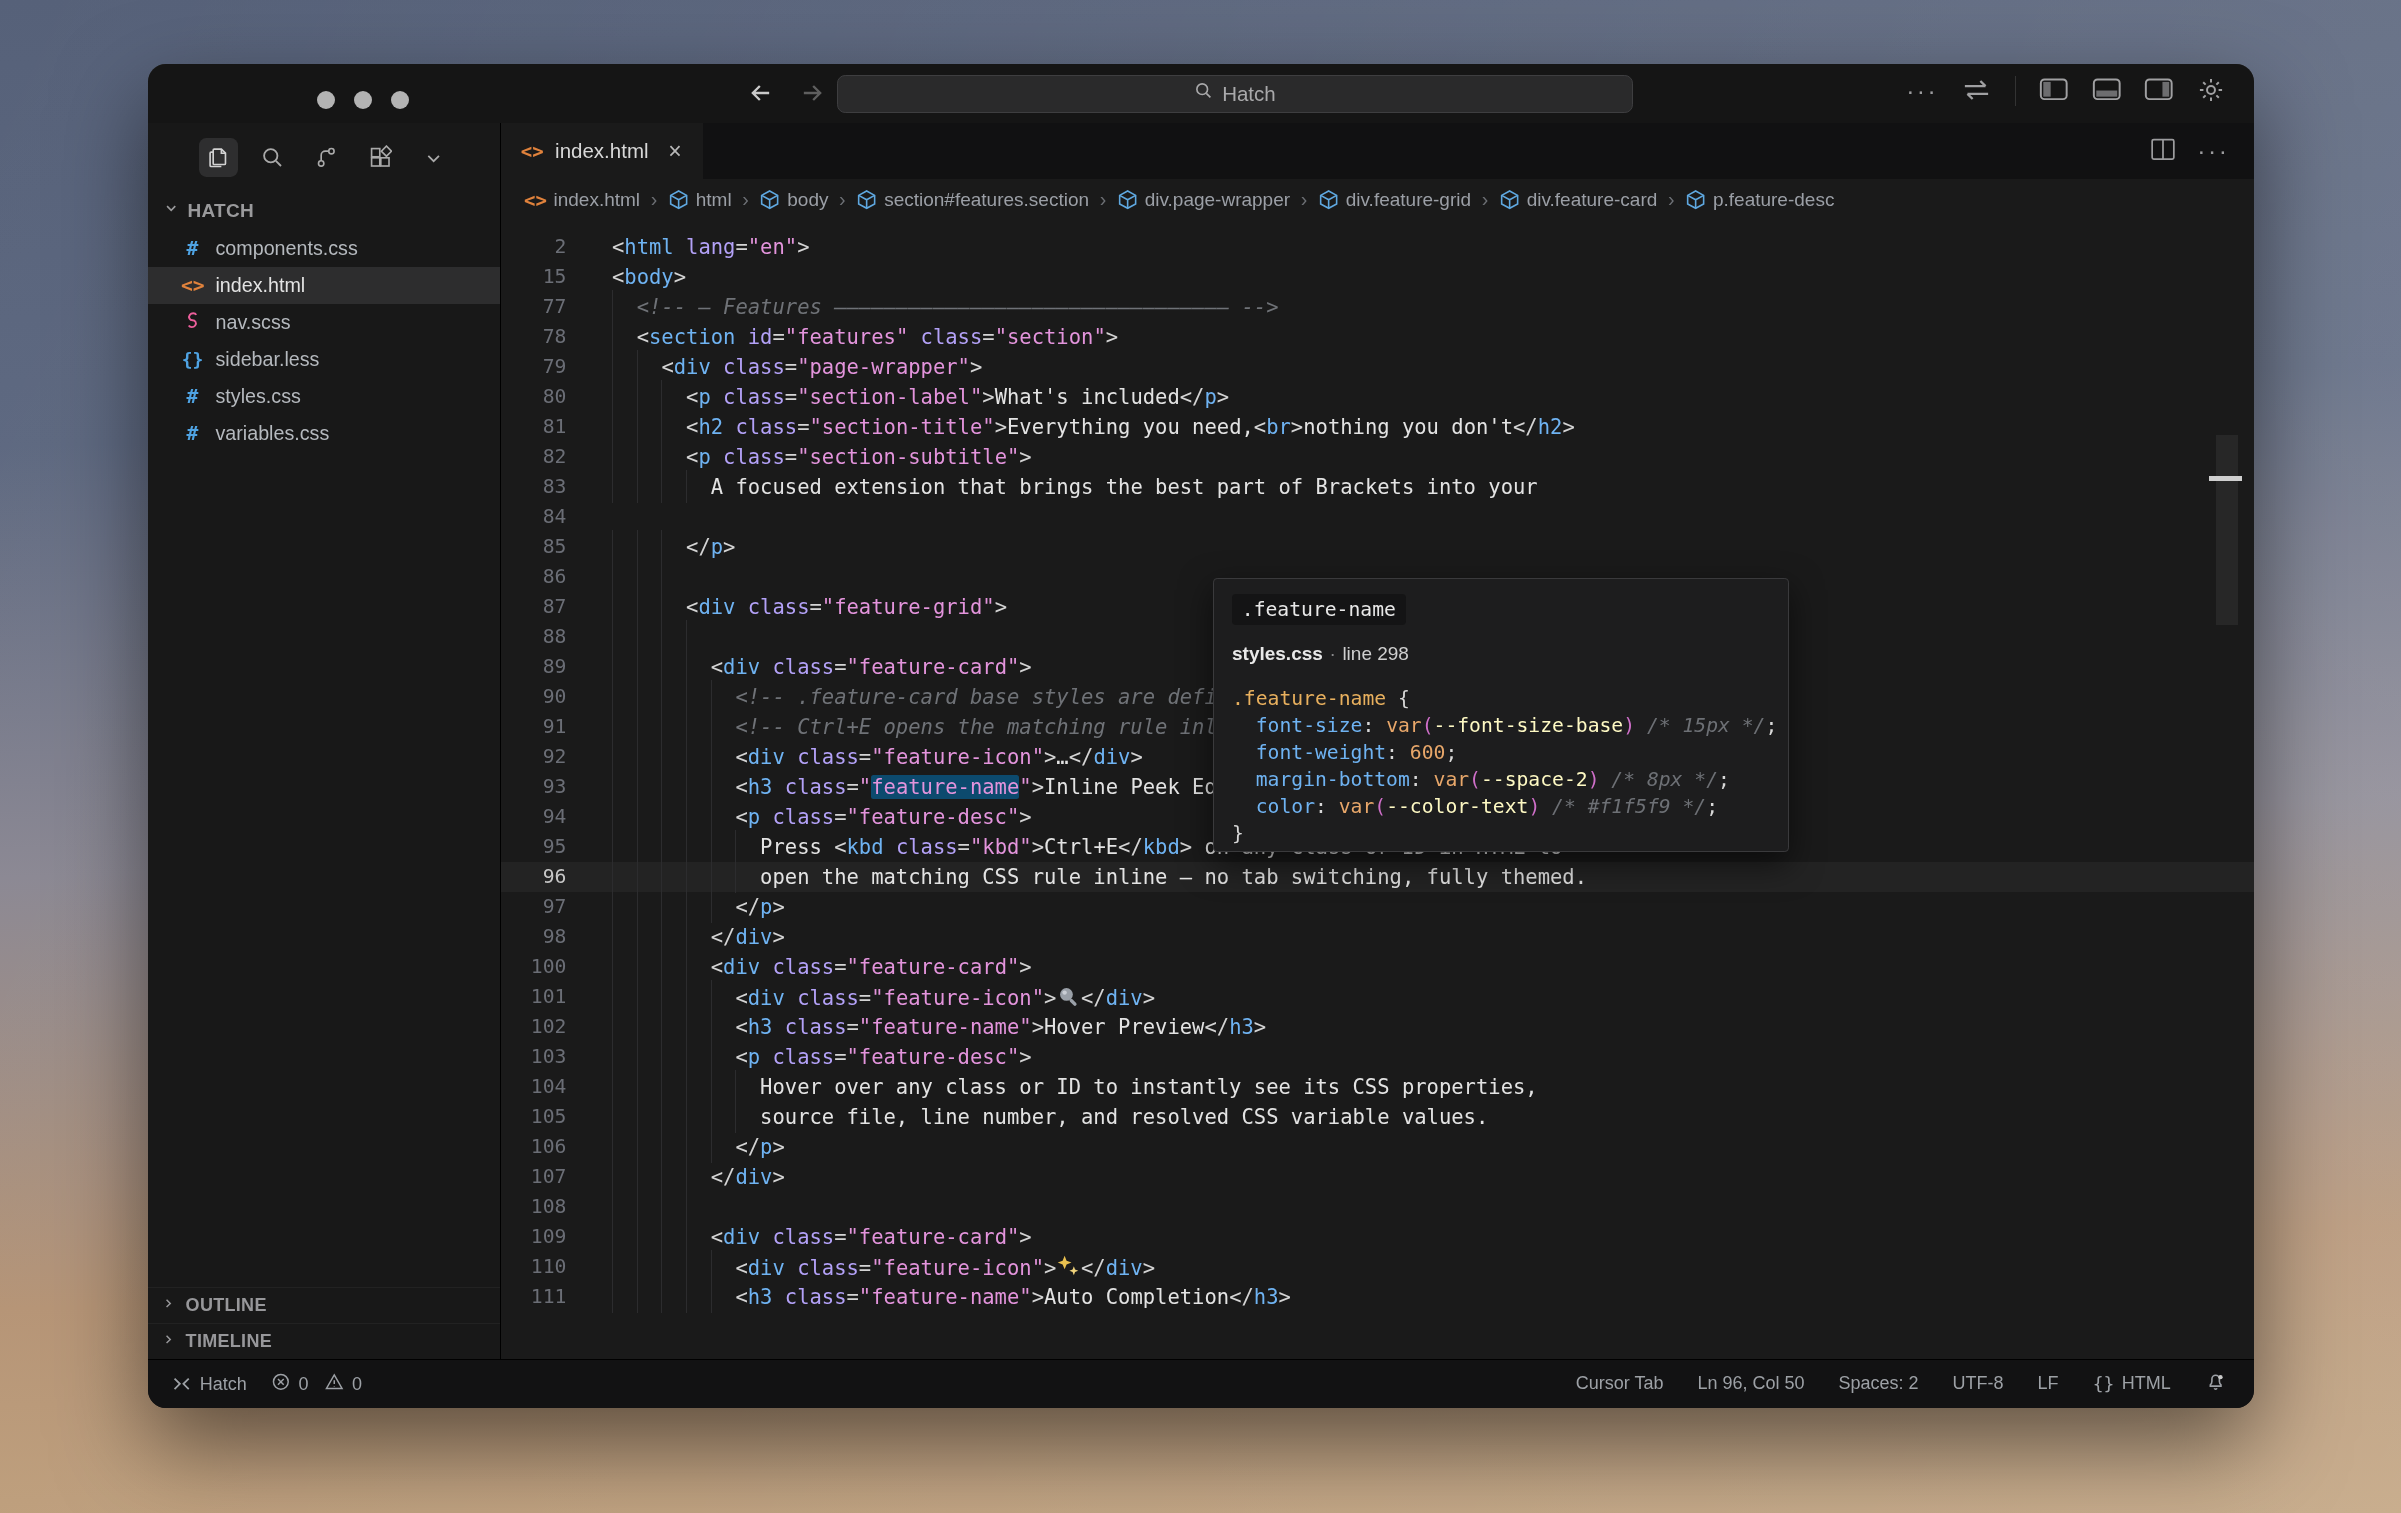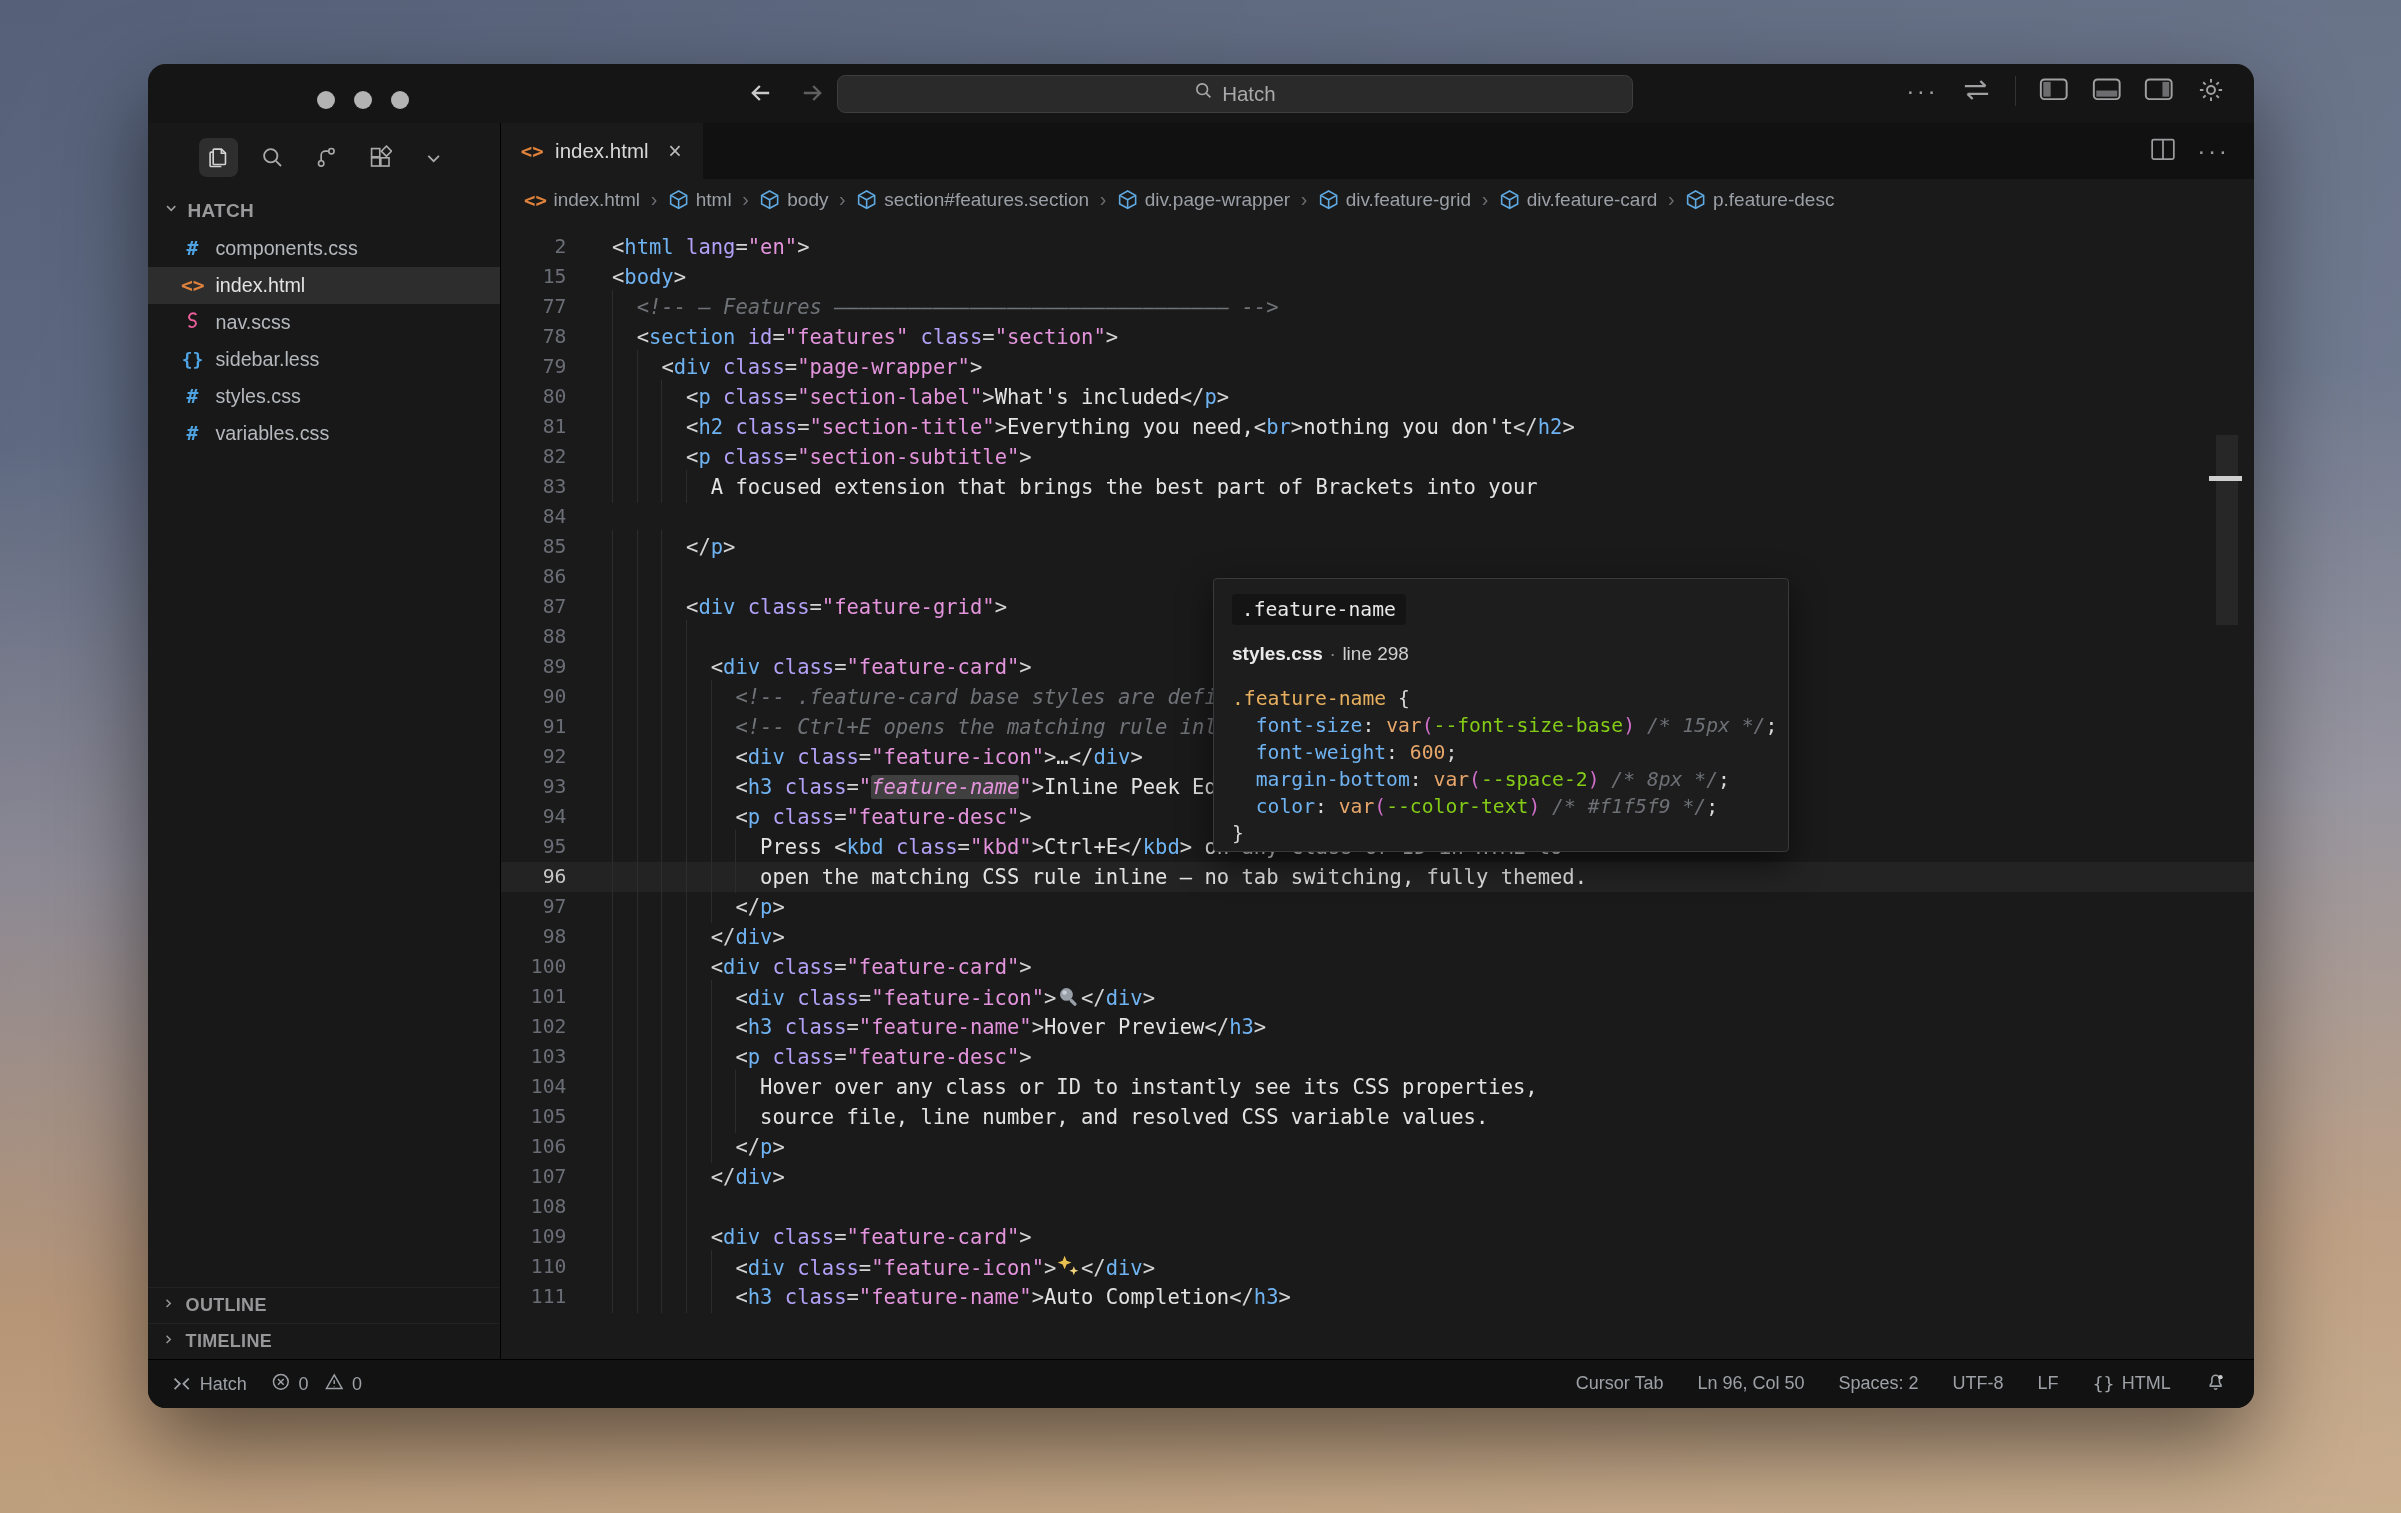--- a/index.html
+++ b/index.html
@@ -64,40 +64,40 @@
   .cl.current{ background:#232323;align-items:center; }
   .lnum{ width:72px; flex:none; text-align:right; padding-right:6.6px;
     font-family:"DejaVu Sans Mono", monospace; font-size:19.7px; color:#6b6e76; }
   .cl.current .lnum{ color:#c7c7c7; }
   .ctext{ position:relative; flex:1; margin-left:39px; white-space:pre;
     font-family:"DejaVu Sans Mono", monospace; font-size:20.5px; color:#e3e3e3; }
   .g{ position:absolute; top:-4.1px; bottom:-4.1px; width:0.8px; background:#2c2c2e; }
   .tok-p{ color:#d4d4d4; } .tok-t{ color:#6fb3f2; } .tok-a{ color:#b3a1f7; }
   .tok-s{ color:#e394dc; } .tok-x{ color:#e3e3e3; }
   .tok-c{ color:#6f7277; font-style:italic; }
-  .tok-hl{ color:#e394dc; background:#404040; border-radius:2.5px;font-style:italic; }
+  .tok-hl{ color:#e394dc; background:#0c4a6e; border-radius:2.5px; }
   .cicon{ display:inline-block; vertical-align:-4.1px; }
   
   .scroll-thumb{ position:absolute; right:16.4px; top:312px; width:21.3px; height:190px; background:#272727; }
   .scroll-mark{ position:absolute; right:12.3px; top:353px; width:33px; height:4.9px; background:#cfcfcf; }
   
   .peek{
     position:absolute; left:712px; top:455px; width:576px; height:274px;
     background:#1d1d1e; border:0.8px solid #3a3a3c; border-radius:4.1px;
     box-shadow:0 11.5px 33px rgba(0,0,0,.55); padding:14.8px 18px; z-index:5;
   }
   .peek-chip{ display:inline-block; background:#141415; border-radius:4.1px; padding:4.1px 9.8px;
     font-family:"DejaVu Sans Mono", monospace; font-size:19.7px; color:#e8e8e8; }
   .peek-src{ margin-top:18px; font-size:19px; color:#cfcfcf; }
   .peek-src b{ color:#e9e9e9; }
   .peek-src .mid{ color:#8a8a8c; padding:0 6.6px; }
   .peek-code{ margin-top:19.7px; font-family:"DejaVu Sans Mono", monospace; font-size:19.7px;
     line-height:27px; white-space:pre; }
   .tok-sel{ color:#e8b05e; } .tok-pr{ color:#6fb3f2; } .tok-fn{ color:#e8a76a; }
-  .tok-pa{ color:#cf6fc9; } .tok-vn{ color:#84cc16; } .tok-w{ color:#d8d8d8; }
+  .tok-pa{ color:#cf6fc9; } .tok-vn{ color:#fef9c3; } .tok-w{ color:#d8d8d8; }
   .tok-cm{ color:#6d7075; font-style:italic; }
   
   .statusbar{ position:absolute; left:0; right:0; bottom:0; height:49px; background:#121213;
     border-top:0.8px solid #000; display:flex; align-items:center; color:#9da1a6; font-size:18px; }
   .sb-left{ display:flex; align-items:center; gap:24.6px; padding-left:23px; }
   .sb-item{ display:flex; align-items:center; gap:7.4px; }
   .sb-right{ margin-left:auto; display:flex; align-items:center; gap:34px; padding-right:28px; }
   .sb-braces{ font-family:"DejaVu Sans Mono", monospace; }
 </style>
 </head>

